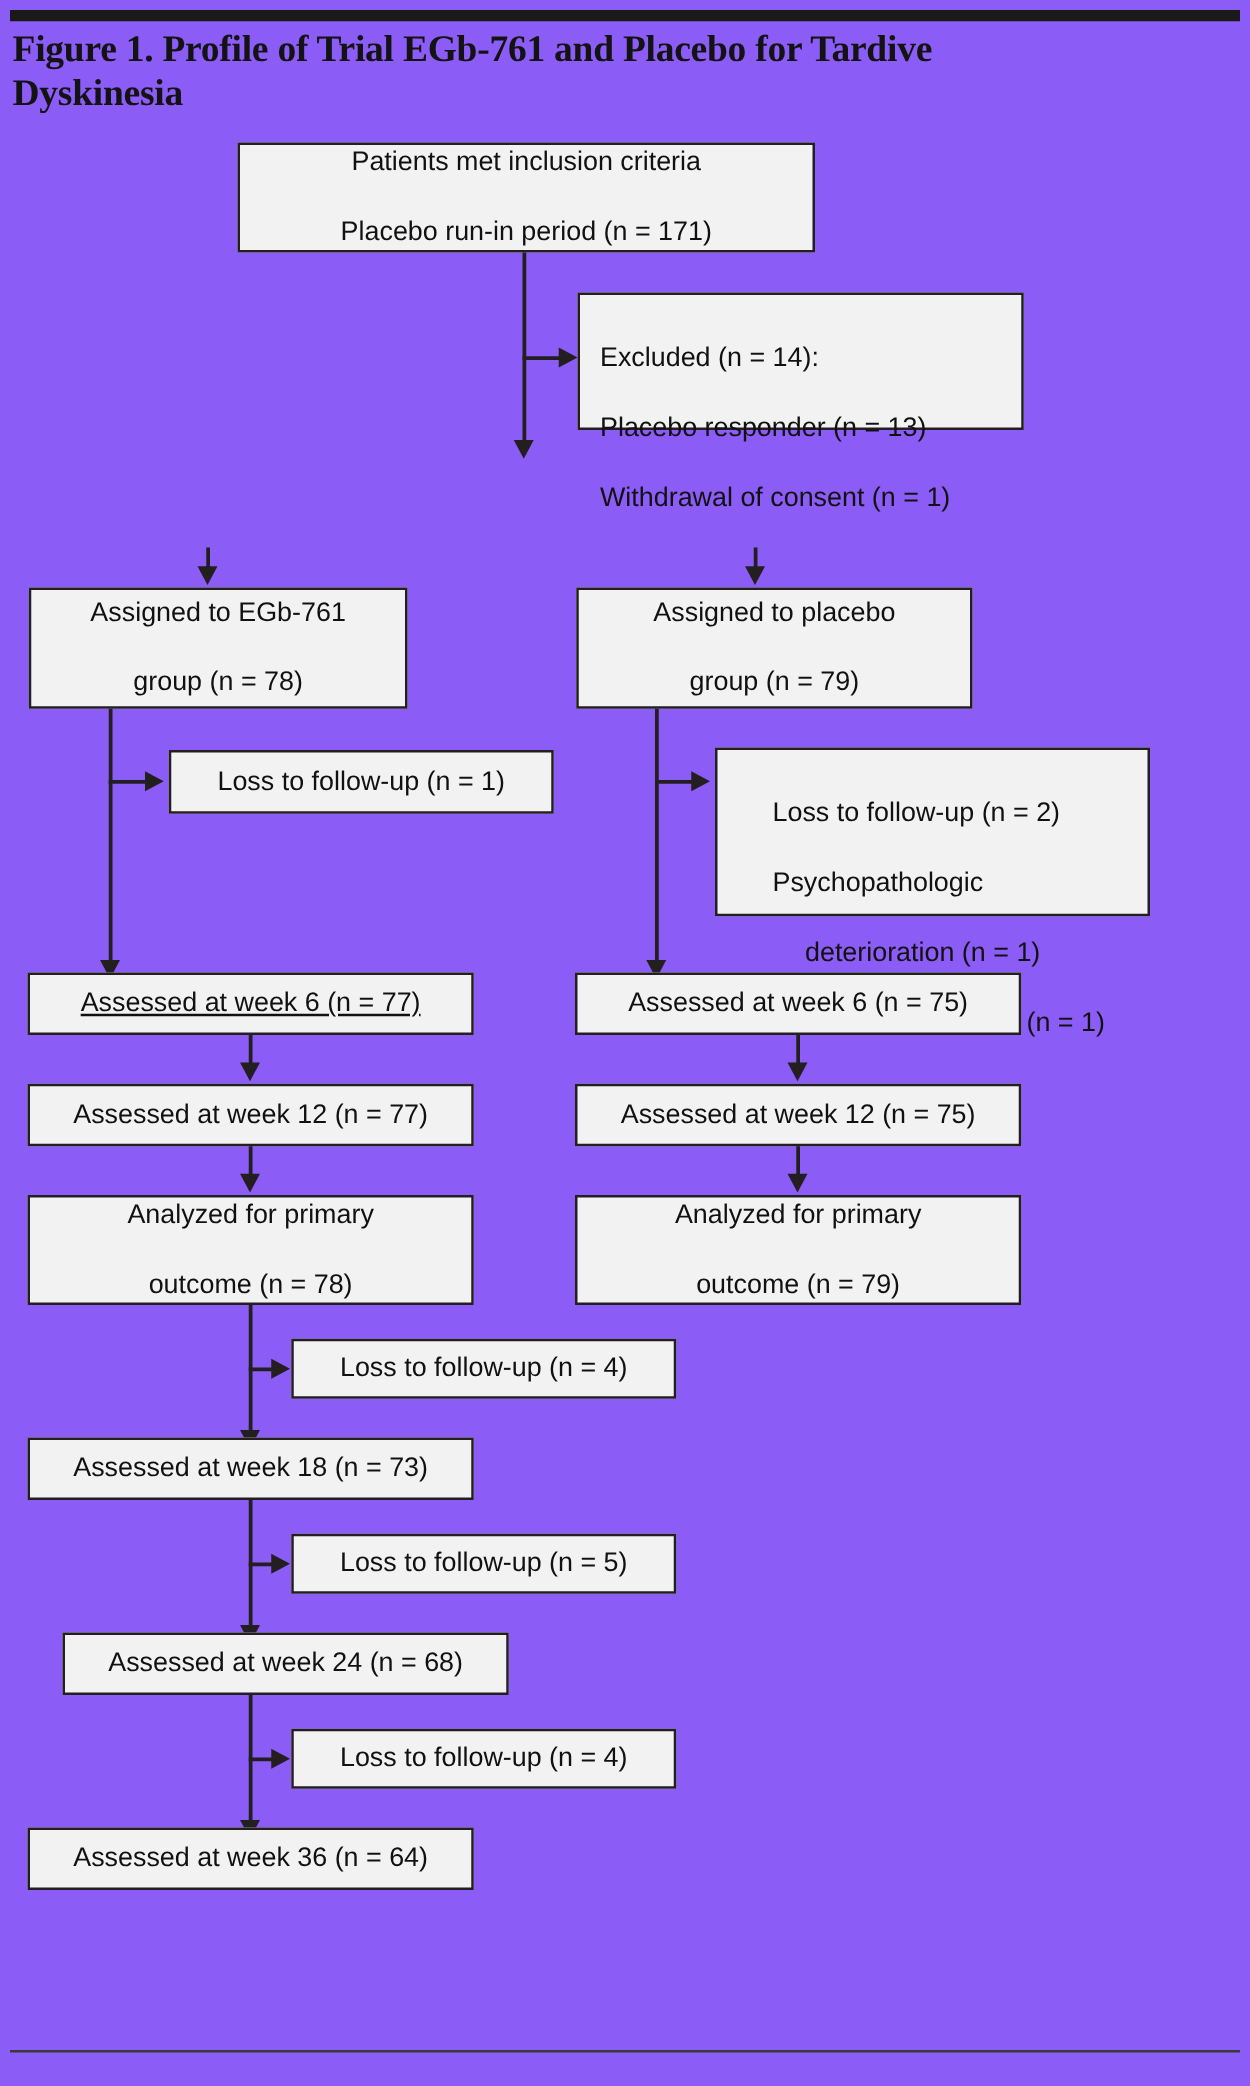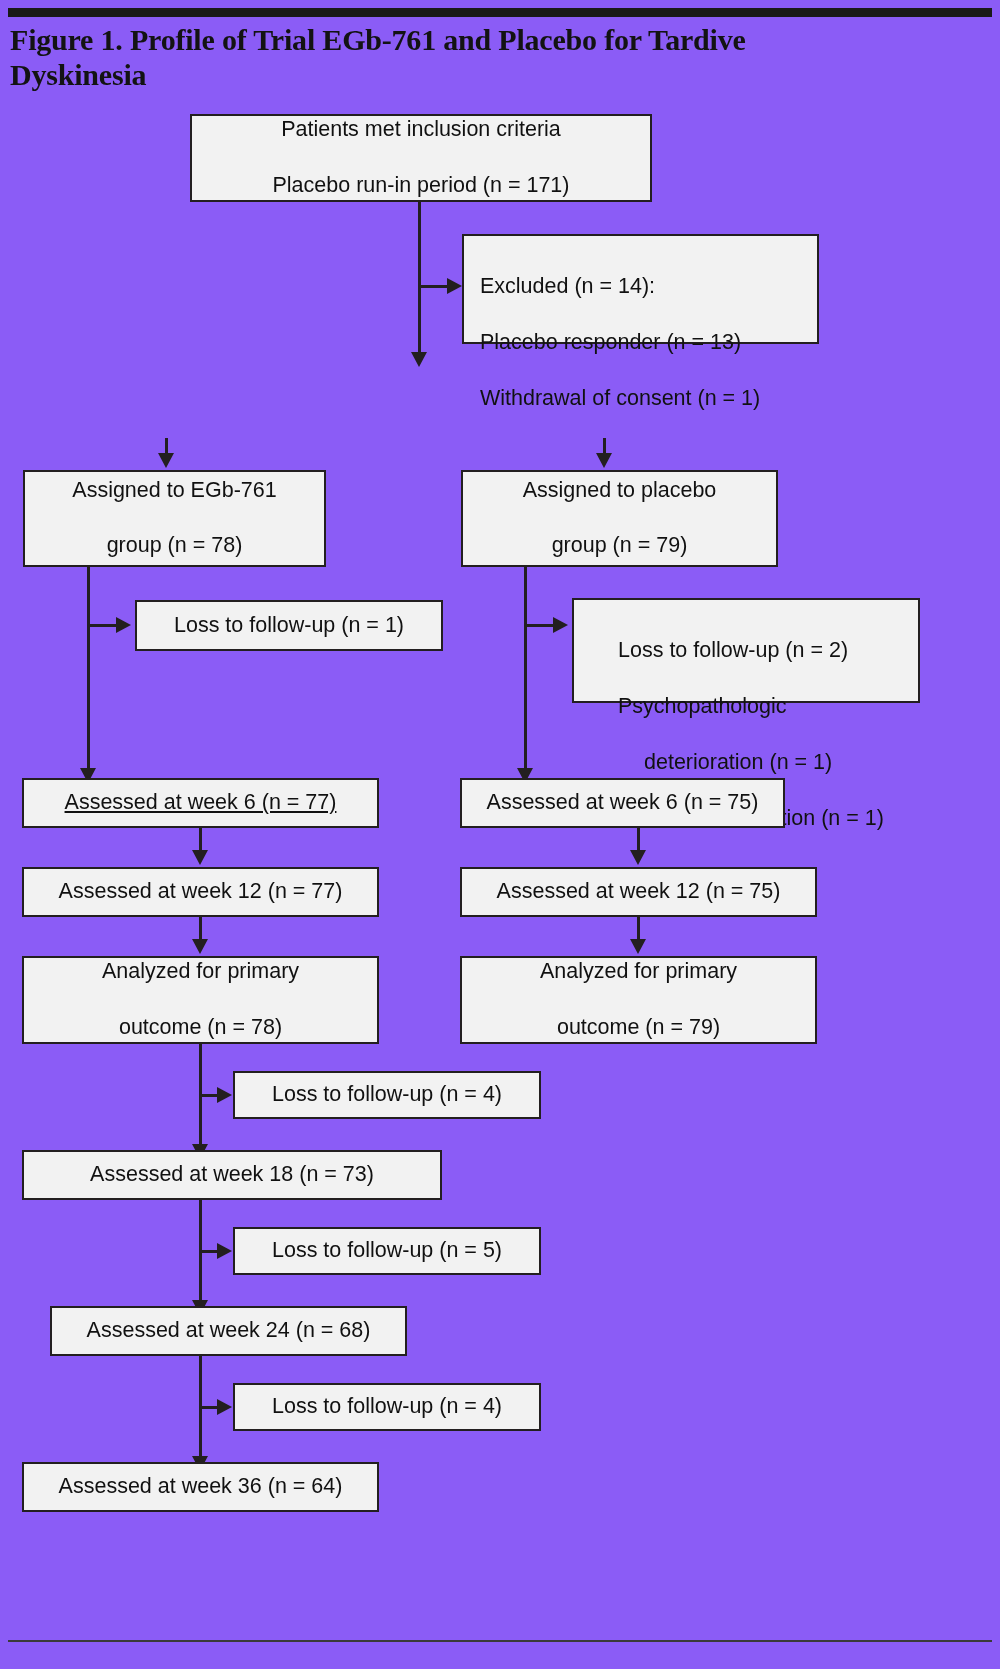--- a/index.html
+++ b/index.html
@@ -165,31 +165,31 @@
 
   <div class="node" style="left:135px; top:600px; width:308px; height:51px;">
     <span class="ln">Loss to follow-up (n = 1)</span>
   </div>
 
   <div class="vline" style="left:524px; top:567px; height:203px;"></div>
   <div class="arrow-down" style="left:517px; top:768px;"></div>
   <div class="hline" style="left:524px; top:624px; width:34px;"></div>
   <div class="arrow-right" style="left:553px; top:617px;"></div>
 
-  <div class="node left-text hang" style="left:572px; top:598px; width:348px; height:105px;padding-left:44px;">
+  <div class="node left-text hang" style="left:572px; top:598px; width:348px; height:135px;padding-left:44px;">
     <span class="ln">Loss to follow-up (n = 2)</span>
     <span class="ln">Psychopathologic</span>
     <span class="ln indent">deterioration (n = 1)</span>
     <span class="ln">Intestinal obstruction (n = 1)</span>
   </div>
 
   <div class="node" style="left:22px; top:778px; width:357px; height:50px;text-decoration:underline;">
     <span class="ln">Assessed at week 6 (n = 77)</span>
   </div>
-  <div class="node" style="left:460px; top:778px; width:325px; height:50px;">
+  <div class="node" style="left:460px; top:778px; width:357px; height:50px;">
     <span class="ln">Assessed at week 6 (n = 75)</span>
   </div>
 
   <div class="vline" style="left:199px; top:828px; width:3px; height:24px;"></div>
   <div class="arrow-down" style="left:192px; top:850px;"></div>
   <div class="vline" style="left:637px; top:828px; width:3px; height:24px;"></div>
   <div class="arrow-down" style="left:630px; top:850px;"></div>
 
   <div class="node" style="left:22px; top:867px; width:357px; height:50px;">
     <span class="ln">Assessed at week 12 (n = 77)</span>
@@ -218,21 +218,21 @@
 
   <div class="vline" style="left:199px; top:1044px; height:102px;"></div>
   <div class="arrow-down" style="left:192px; top:1144px;"></div>
   <div class="hline" style="left:199px; top:1094px; width:22px;"></div>
   <div class="arrow-right" style="left:217px; top:1087px;"></div>
 
   <div class="node" style="left:233px; top:1071px; width:308px; height:48px;">
     <span class="ln">Loss to follow-up (n = 4)</span>
   </div>
 
-  <div class="node" style="left:22px; top:1150px; width:420px; height:50px;">
+  <div class="node" style="left:22px; top:1150px; width:357px; height:50px;">
     <span class="ln">Assessed at week 18 (n = 73)</span>
   </div>
 
   <div class="vline" style="left:199px; top:1200px; height:102px;"></div>
   <div class="arrow-down" style="left:192px; top:1300px;"></div>
   <div class="hline" style="left:199px; top:1250px; width:22px;"></div>
   <div class="arrow-right" style="left:217px; top:1243px;"></div>
 
   <div class="node" style="left:233px; top:1227px; width:308px; height:48px;">
     <span class="ln">Loss to follow-up (n = 5)</span>

